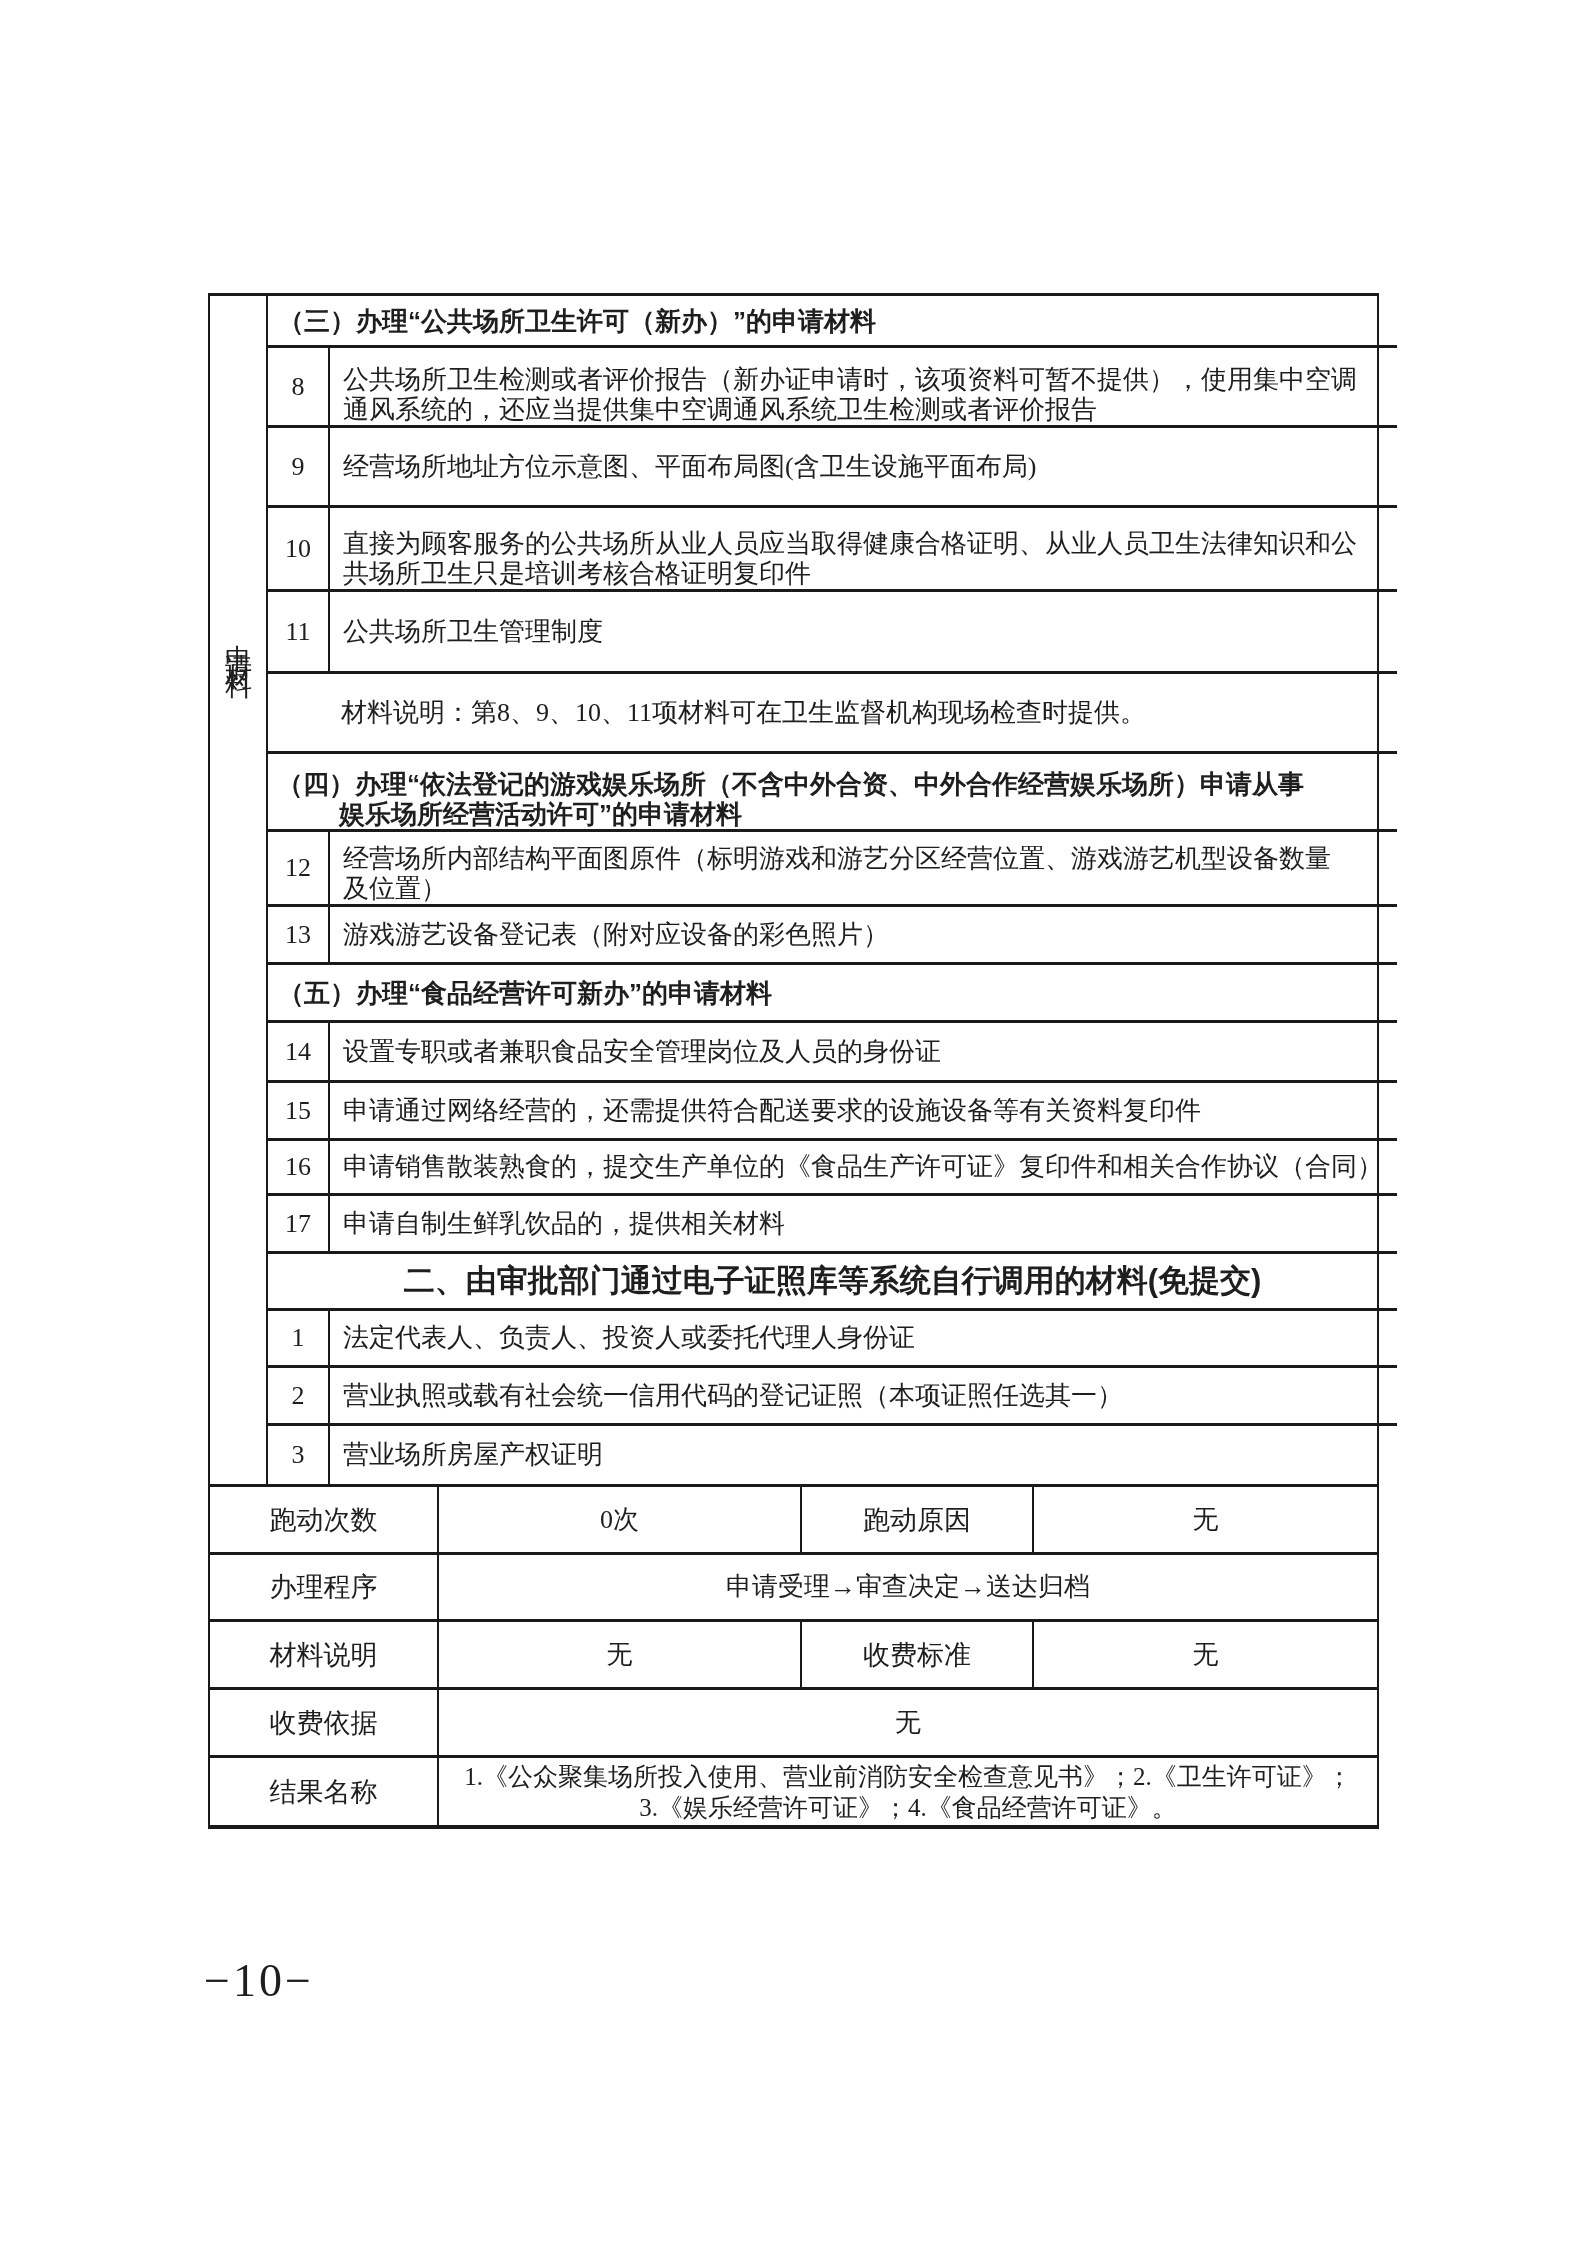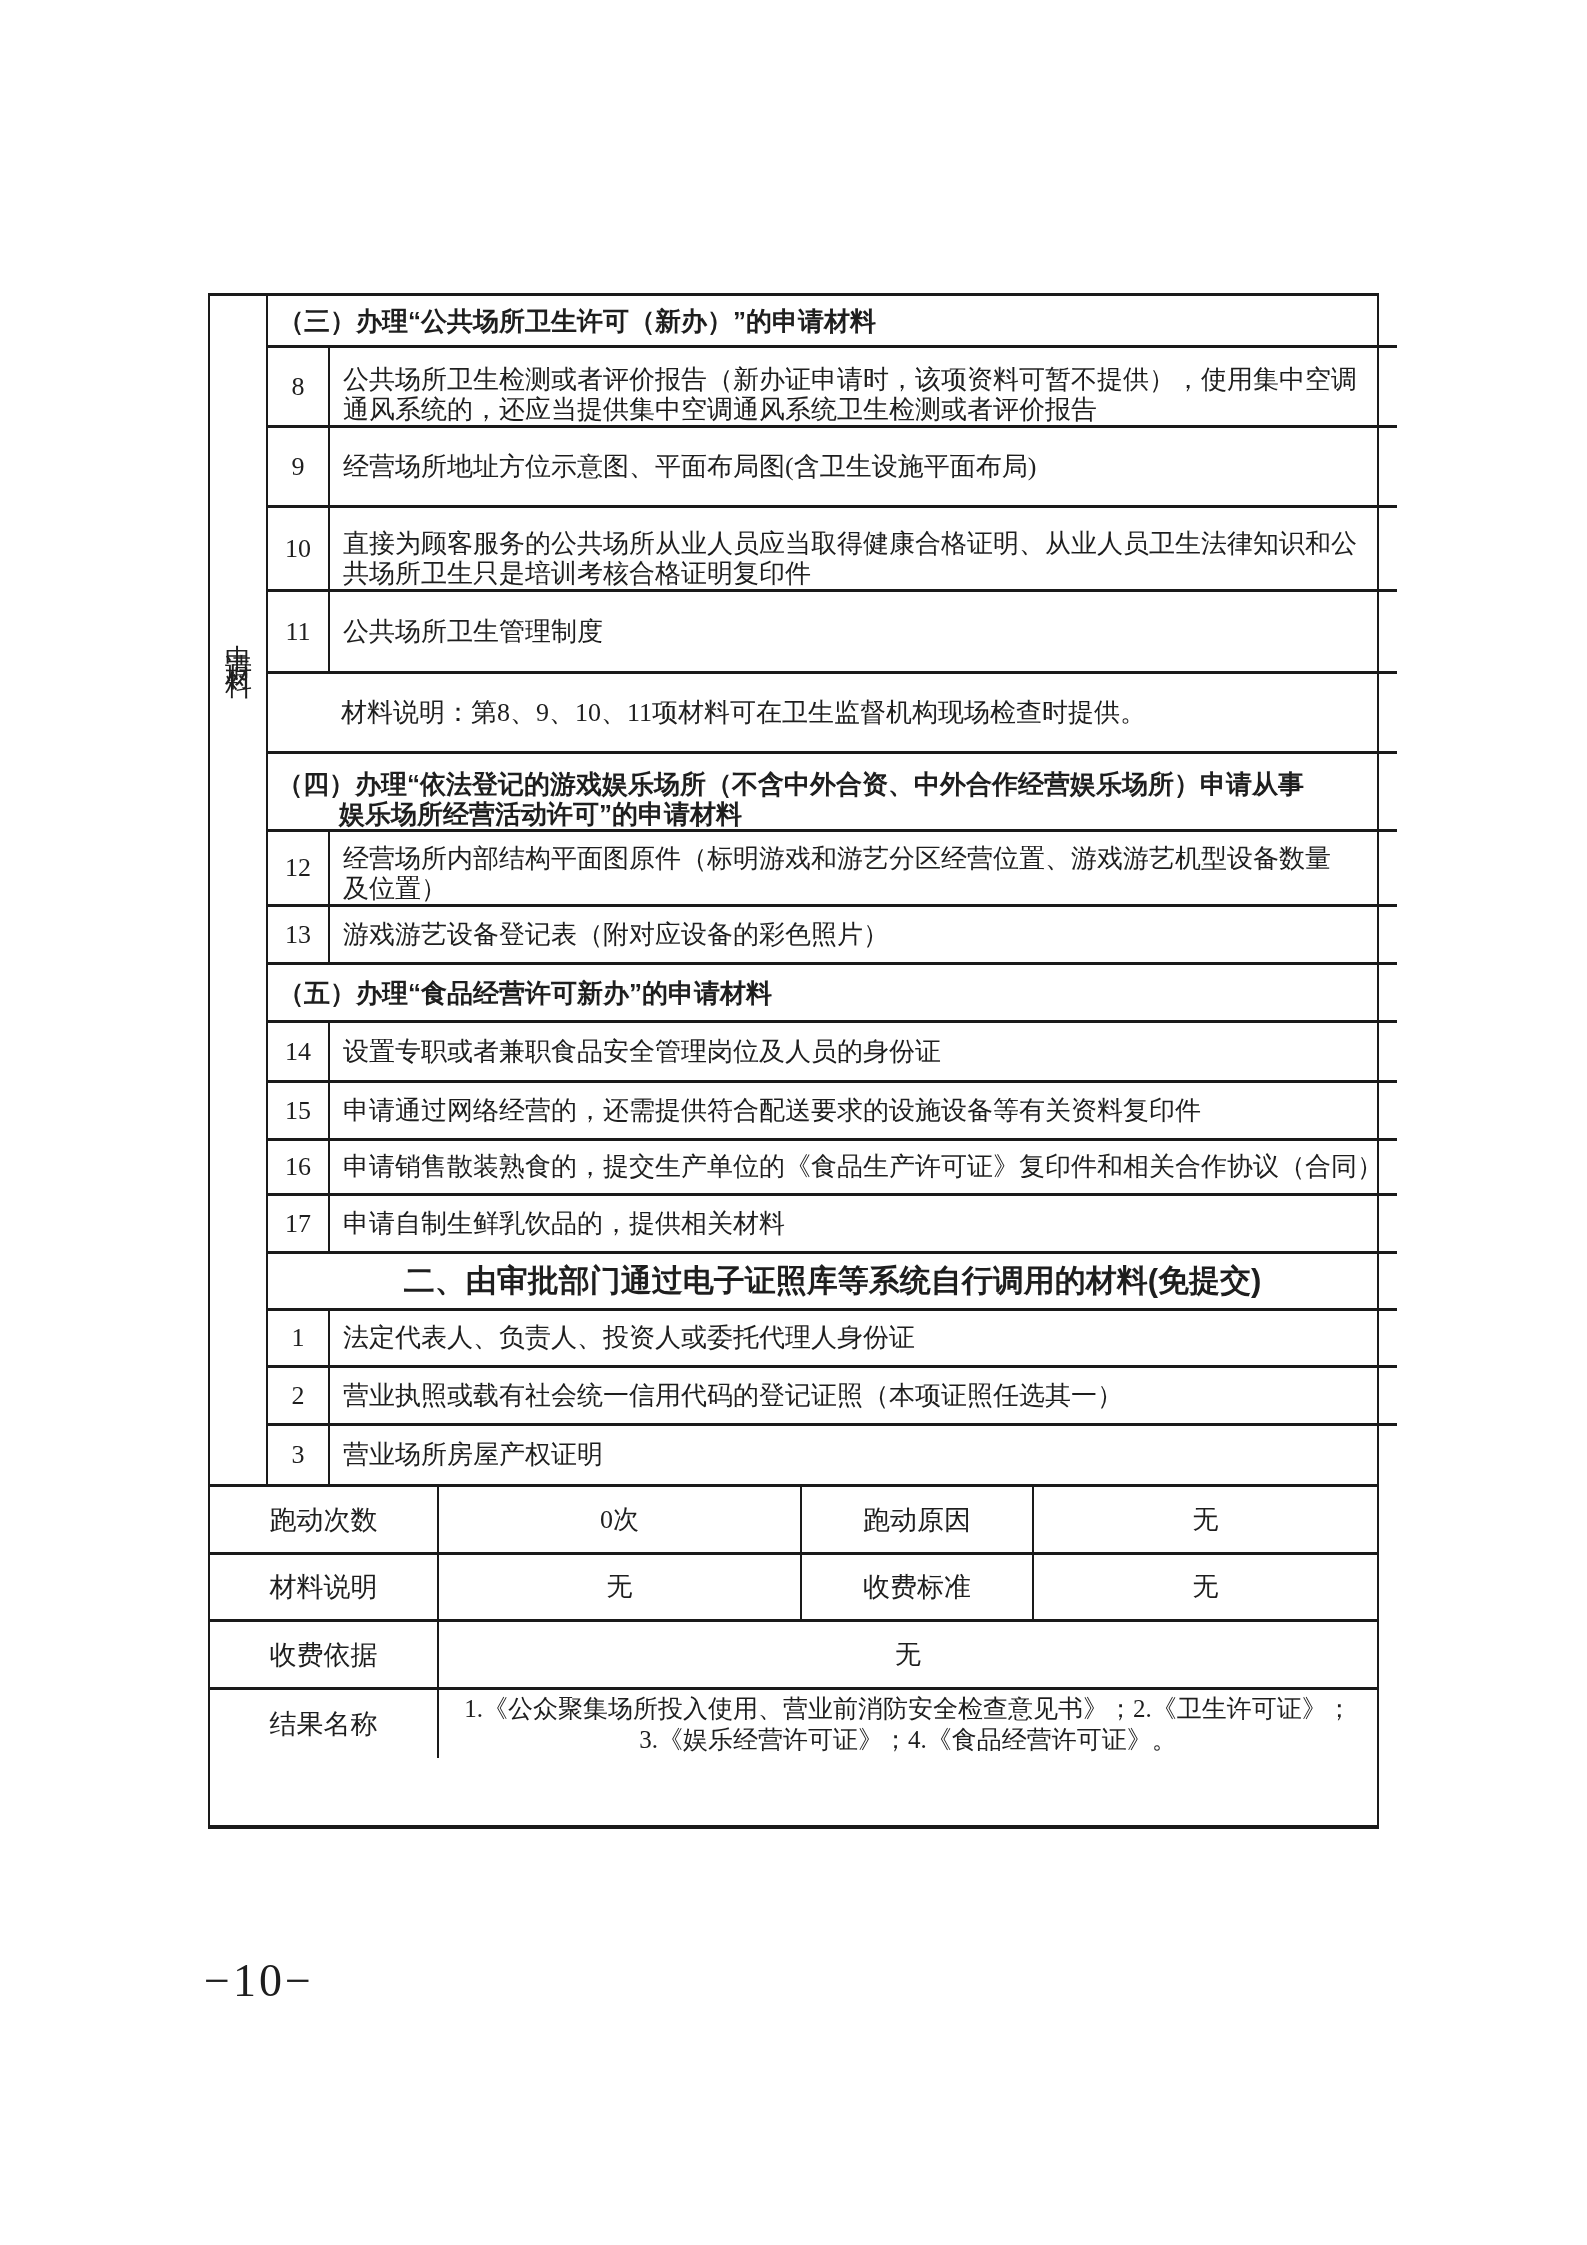--- a/index.html
+++ b/index.html
@@ -161,20 +161,22 @@
       <div class="c num vr no-bb">3</div>
       <div class="c txt no-bb">营业场所房屋产权证明</div>
     </div>
 
     <div class="lower">
       <div class="c lbl vr">跑动次数</div>
       <div class="c val vr">0次</div>
       <div class="c lbl vr">跑动原因</div>
       <div class="c val">无</div>
 
+      <div class="c lbl vr">办理程序</div>
+      <div class="c val span3">申请受理→审查决定→送达归档</div>
 
       <div class="c lbl vr">材料说明</div>
       <div class="c val vr">无</div>
       <div class="c lbl vr">收费标准</div>
       <div class="c val">无</div>
 
       <div class="c lbl vr">收费依据</div>
       <div class="c val span3">无</div>
 
       <div class="c lbl vr no-bb">结果名称</div>

